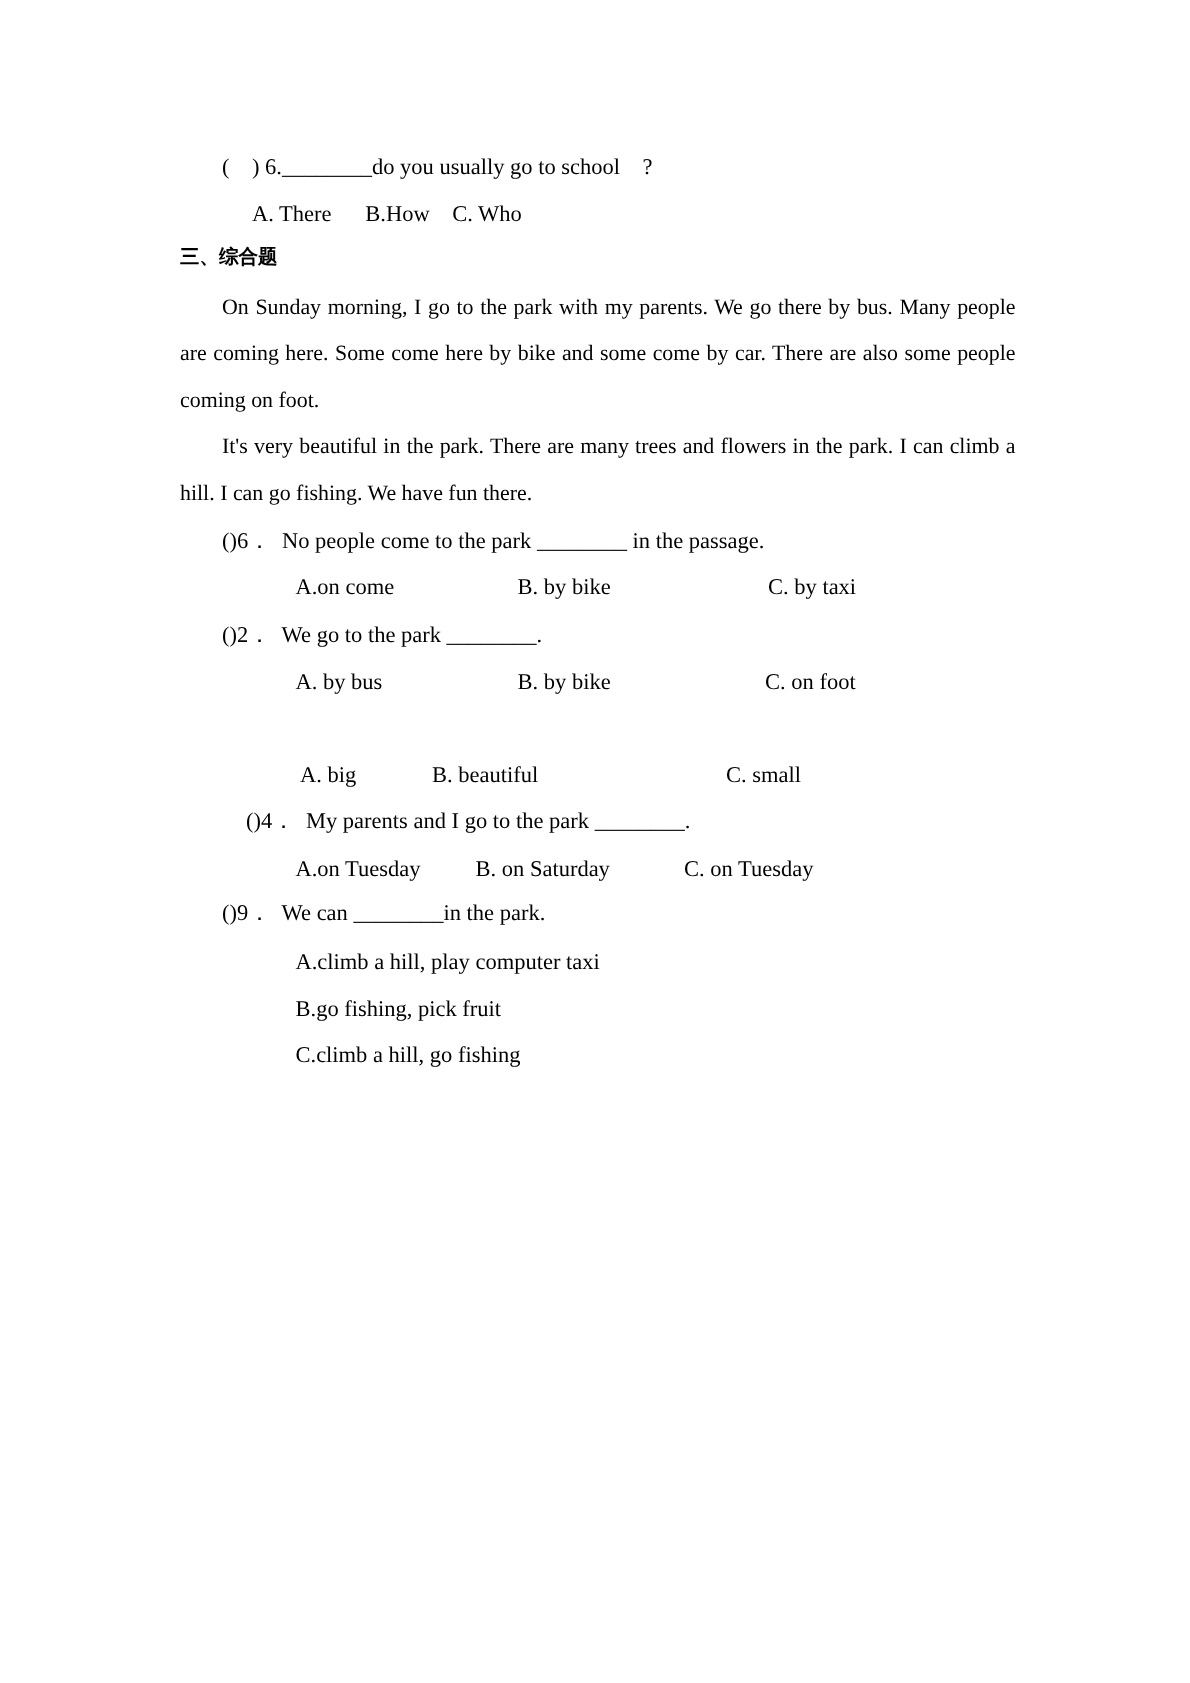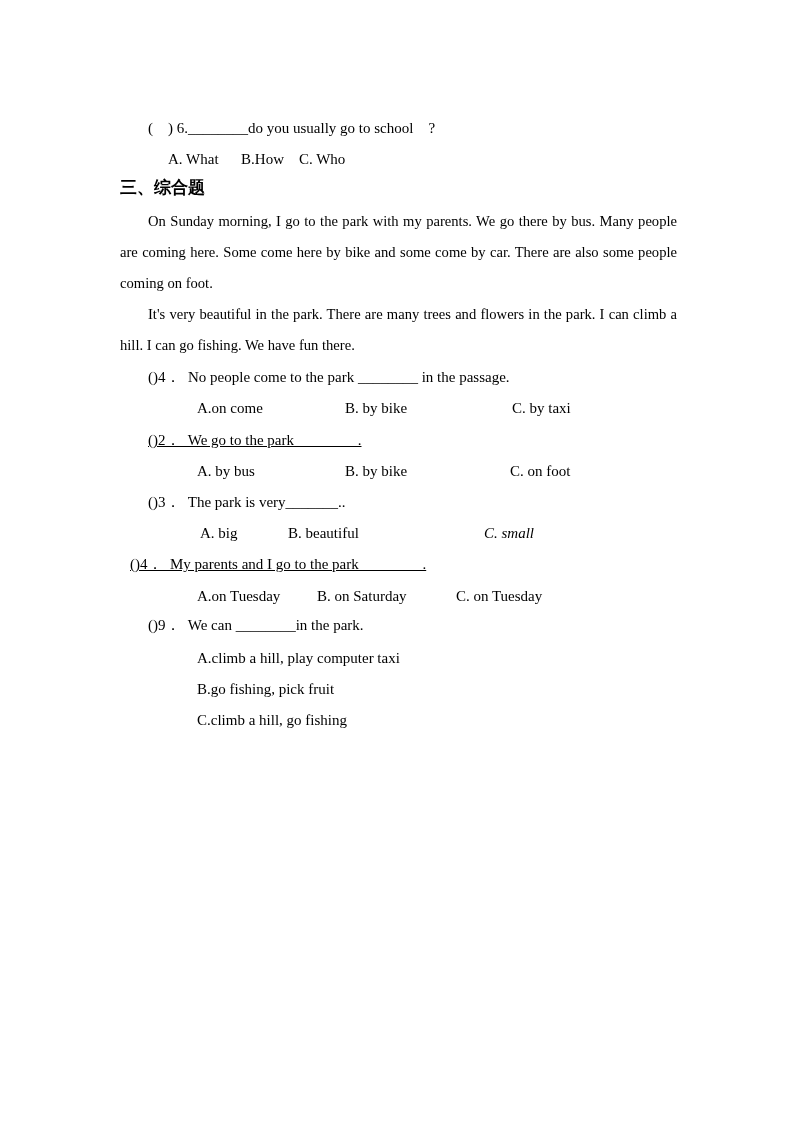--- a/index.html
+++ b/index.html
@@ -1,76 +1,75 @@
 <!DOCTYPE html>
 <html><head>
 <meta charset="utf-8">
 <style>
-  * { box-sizing: border-box; margin-top: 16px; }
+  * { box-sizing: border-box; }
   html, body { margin: 0; padding: 0; background: #ffffff; }
   .page {
     position: relative;
     width: 793px;
     height: 1122px;
     margin: 0 auto;
     background: #ffffff;
     font-family: "Liberation Serif", "DejaVu Serif", serif;
     color: #000000;
     overflow: hidden;
   }
   .abs {
     position: absolute;
     white-space: pre;
     font-size: 15px;
     line-height: 20px;
   }
   .heading {
     font-weight: bold;
-    font-size: 17px;
-    font-family: Liberation Sans, sans-serif;
+    font-size: 13px;
+    font-family: Liberation Mono, monospace;
   }
   .para {
     position: absolute;
     left: 120px;
     width: 557px;
     font-size: 14.6px;
     line-height: 31px;
     text-align: justify;
     text-indent: 28px;
   }
 </style>
 </head>
 <body>
 
 <div class="page">
 
   <div class="abs" style="left:148px; top:102px;">(　) 6.________do you usually go to school　?</div>
-  <div class="abs" style="left:168px; top:133px;">A. What      B.How    C. Who</div>
+  <div class="abs" style="left:168px; top:133px;">A. There      B.How    C. Who</div>
 
   <div class="abs heading" style="left:120px; top:162px;">三、综合题</div>
 
   <div class="para" style="top:190px;">On Sunday morning, I go to the park with my parents. We go there by bus. Many people are coming here. Some come here by bike and some come by car. There are also some people coming on foot.</div>
   <div class="para" style="top:283px;">It's very beautiful in the park. There are many trees and flowers in the park. I can climb a hill. I can go fishing. We have fun there.</div>
 
-  <div class="abs" style="left:148px; top:351px;">()4．  No people come to the park ________ in the passage.</div>
+  <div class="abs" style="left:148px; top:351px;">()6．  No people come to the park ________ in the passage.</div>
   <div class="abs" style="left:197px; top:382px;">A.on come</div>
   <div class="abs" style="left:345px; top:382px;">B. by bike</div>
   <div class="abs" style="left:512px; top:382px;">C. by taxi</div>
 
-  <div class="abs" style="left:148px; top:414px;text-decoration:underline;">()2．  We go to the park ________.</div>
+  <div class="abs" style="left:148px; top:414px;">()2．  We go to the park ________.</div>
   <div class="abs" style="left:197px; top:445px;">A. by bus</div>
   <div class="abs" style="left:345px; top:445px;">B. by bike</div>
   <div class="abs" style="left:510px; top:445px;">C. on foot</div>
 
-  <div class="abs" style="left:148px; top:476px;">()3．  The park is very_______..</div>
   <div class="abs" style="left:200px; top:507px;">A. big</div>
   <div class="abs" style="left:288px; top:507px;">B. beautiful</div>
-  <div class="abs" style="left:484px; top:507px;font-style:italic;">C. small</div>
+  <div class="abs" style="left:484px; top:507px;">C. small</div>
 
-  <div class="abs" style="left:130px; top:538px;text-decoration:underline;">()4．  My parents and I go to the park ________.</div>
+  <div class="abs" style="left:164px; top:538px;">()4．  My parents and I go to the park ________.</div>
   <div class="abs" style="left:197px; top:570px;">A.on Tuesday</div>
   <div class="abs" style="left:317px; top:570px;">B. on Saturday</div>
   <div class="abs" style="left:456px; top:570px;">C. on Tuesday</div>
 
   <div class="abs" style="left:148px; top:599px;">()9．  We can ________in the park.</div>
   <div class="abs" style="left:197px; top:632px;">A.climb a hill, play computer taxi</div>
   <div class="abs" style="left:197px; top:663px;">B.go fishing, pick fruit</div>
   <div class="abs" style="left:197px; top:694px;">C.climb a hill, go fishing</div>
 
 </div>

